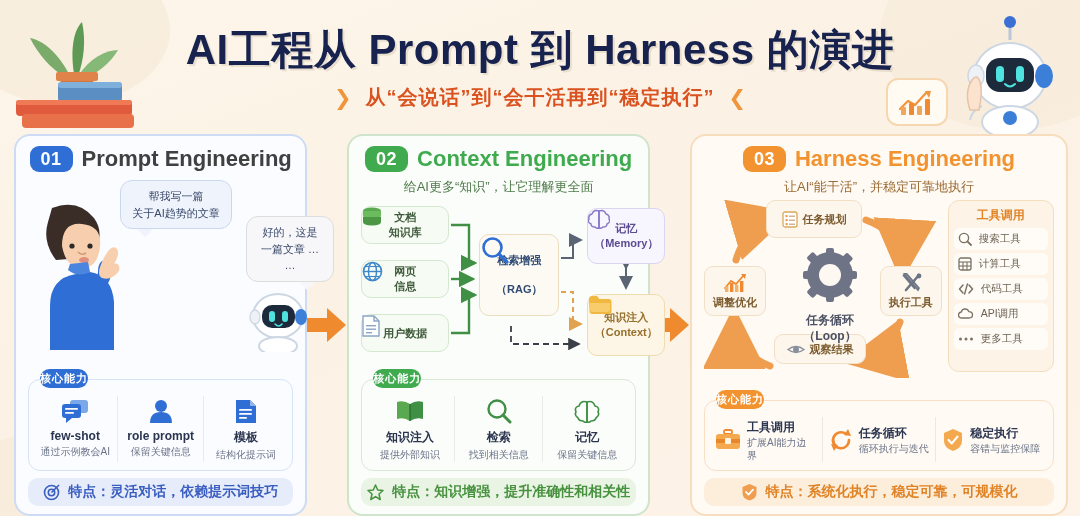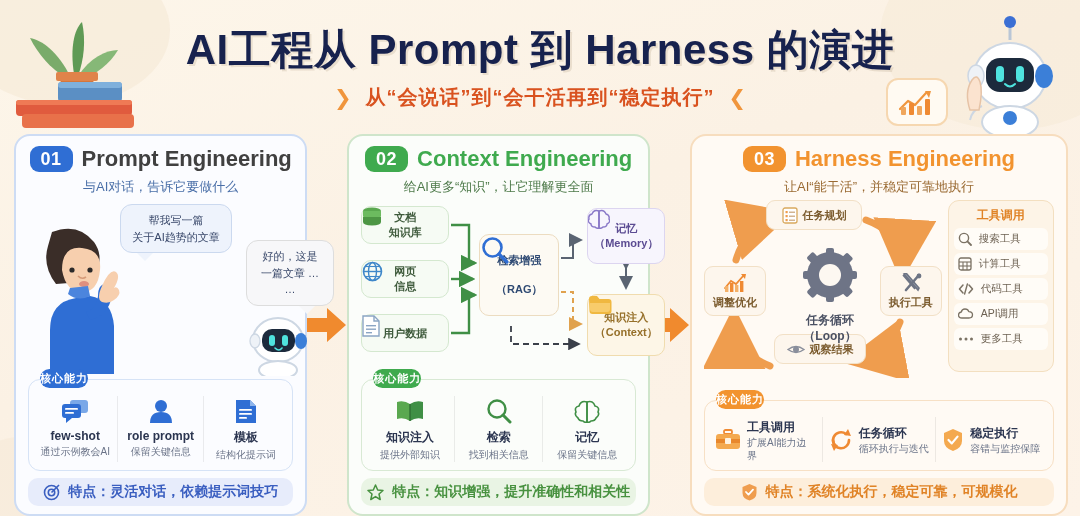--- a/index.html
+++ b/index.html
@@ -145,21 +145,21 @@
 
   
   .loopwrap { position: relative; height: 180px; margin-top: 4px; display: flex; }
   .loop { position: relative; width: 252px; height: 178px; }
   .lnode {
     position: absolute; background: #fdf6ed; border: 1.5px solid #f2e0c6;
     border-radius: 9px; font-size: 11px; font-weight: bold; color: #7a5a2c;
     display: flex; align-items: center; justify-content: center; gap: 5px;
     padding: 4px 6px;
   }
-  .ln-plan { left: 62px; top: 0; width: 96px; height: 30px; }
+  .ln-plan { left: 62px; top: 0; width: 96px; height: 38px; }
   .ln-exec { right: 0; top: 66px; width: 62px; height: 50px; flex-direction: column; gap: 2px; }
   .ln-obs { left: 70px; bottom: 14px; width: 92px; height: 30px; }
   .ln-adj { left: 0; top: 66px; width: 62px; height: 50px; flex-direction: column; gap: 2px; }
   .loop-center {
     position: absolute; left: 86px; top: 48px; width: 80px; text-align: center;
   }
   .loop-label { font-size: 12px; font-weight: bold; color: #4b5163; line-height: 1.35; margin-top: 2px; }
 
   .tools {
     width: 112px; margin-left: 6px; background: #fdf4e7; border: 1.5px solid #f3dfc0;
@@ -230,21 +230,20 @@
   </svg>
 </div>
 
 <div class="panels">
 
   <div class="panel p1">
     <div class="p-head">
       <span class="badge b1">01</span>
       <span class="p-title t1">Prompt Engineering</span>
     </div>
-    <div class="p-sub s1">与AI对话，告诉它要做什么</div>
 
     <div class="scene1">
       <div class="bubble b-user">
         <div>帮我写一篇</div>
         <div>关于AI趋势的文章</div>
       </div>
       <div class="bubble b-bot">
         <div>好的，这是</div>
         <div>一篇文章 … …</div>
       </div>

